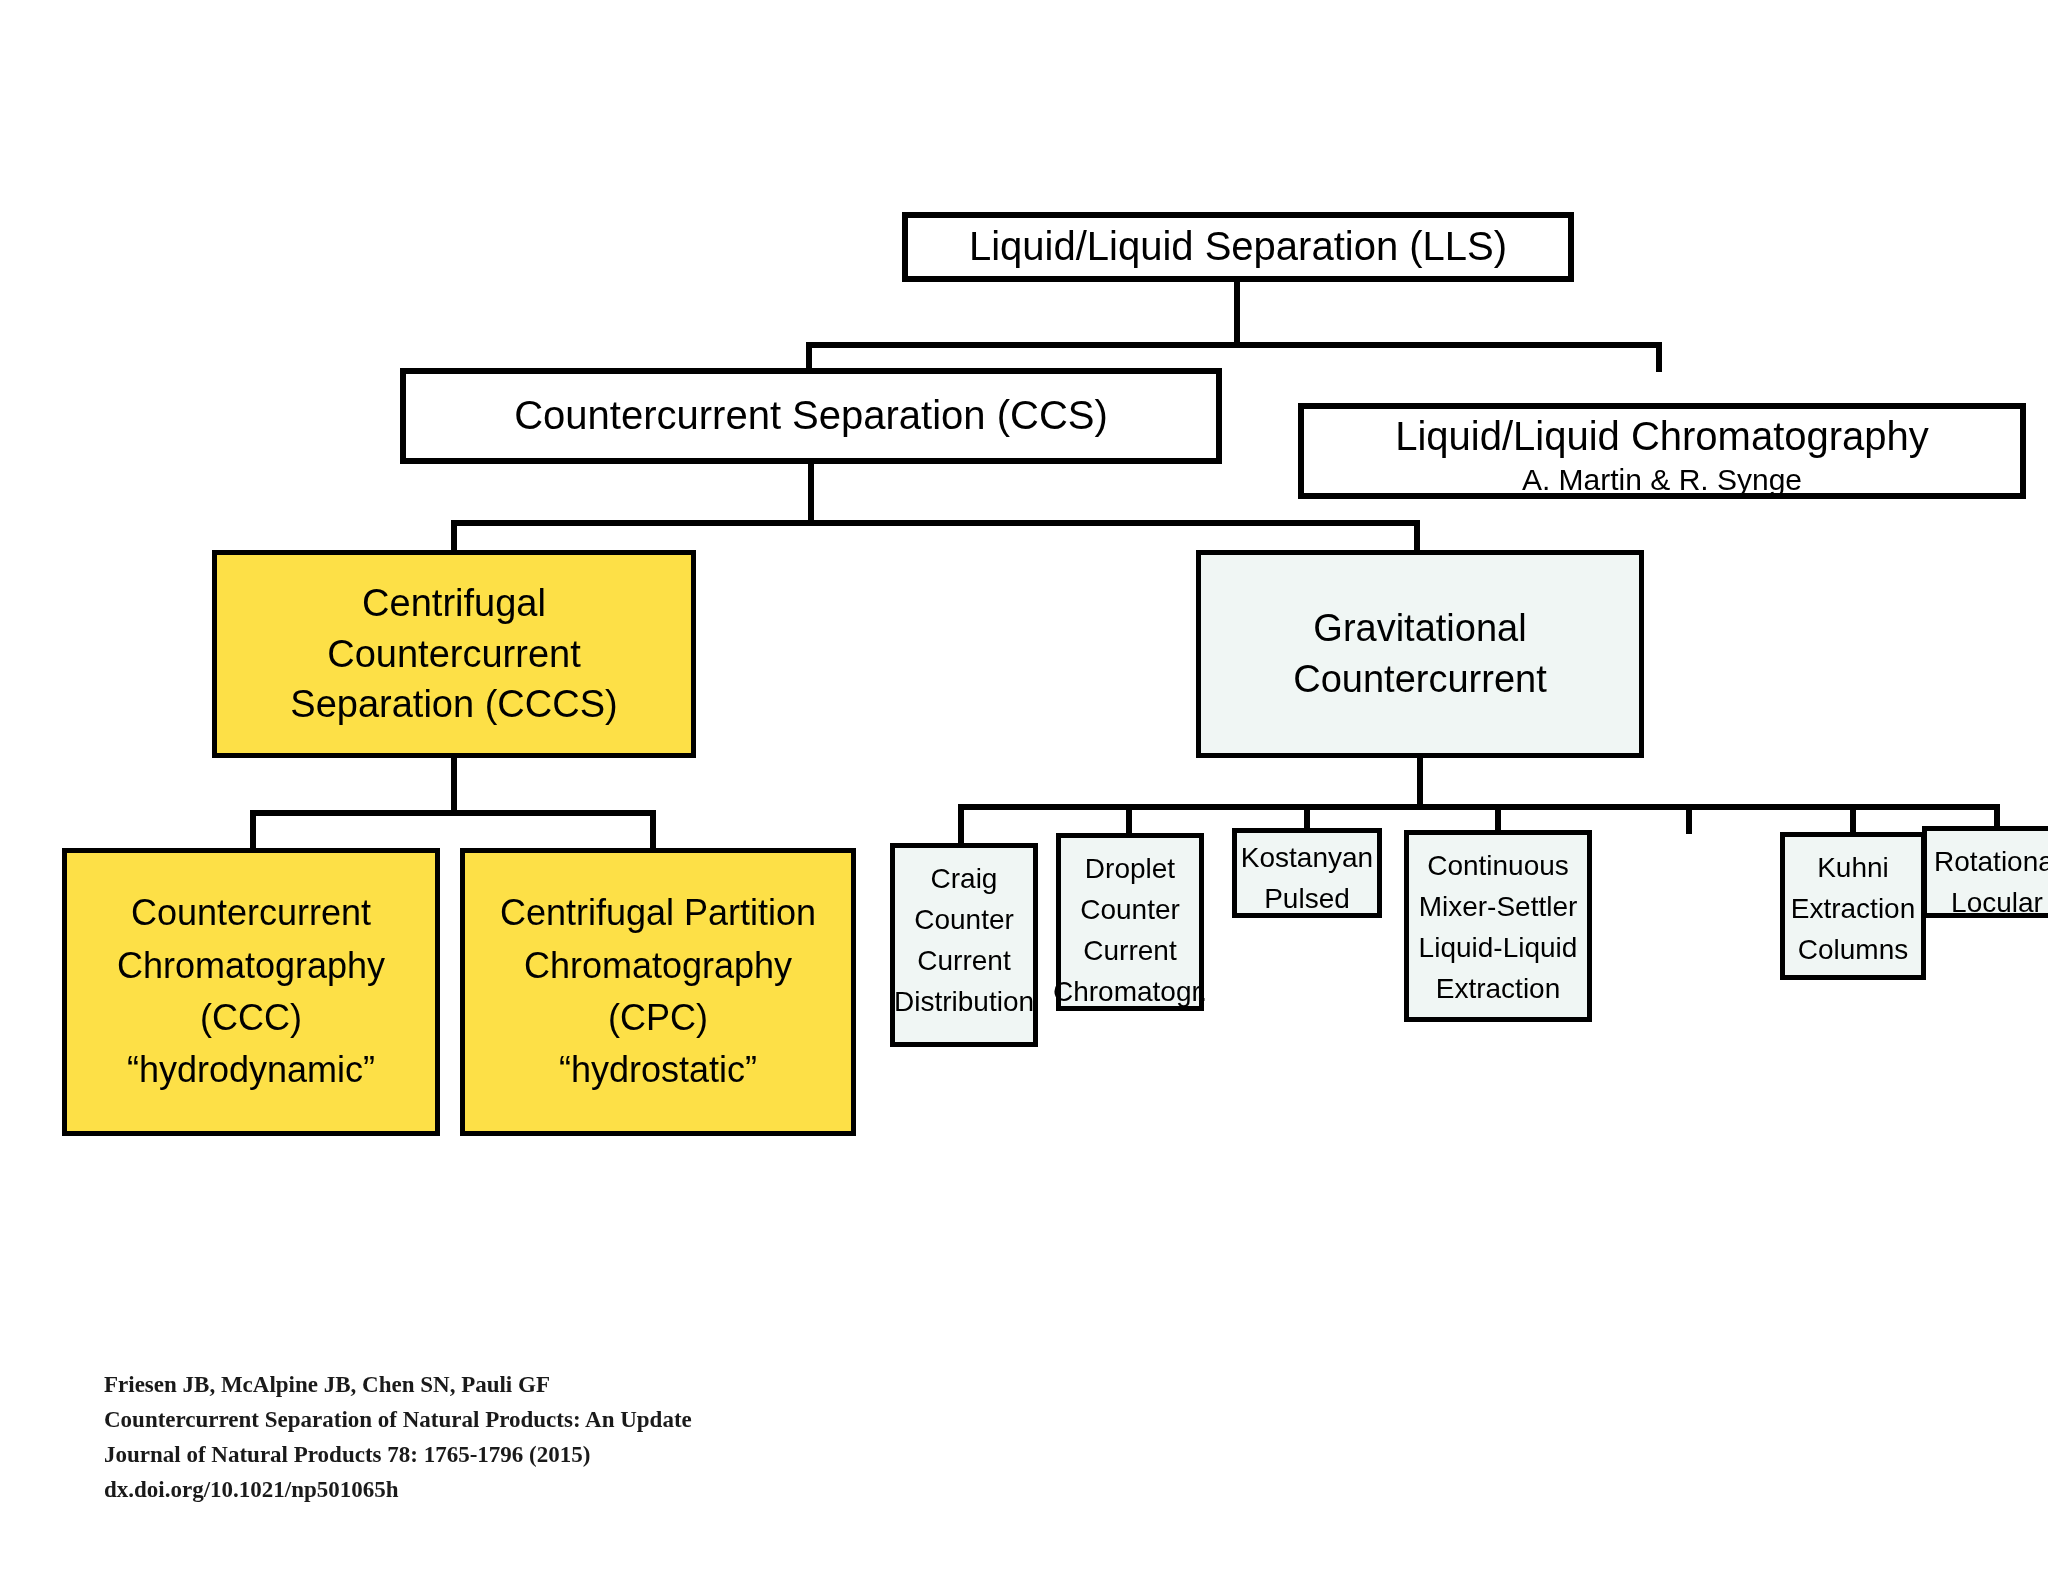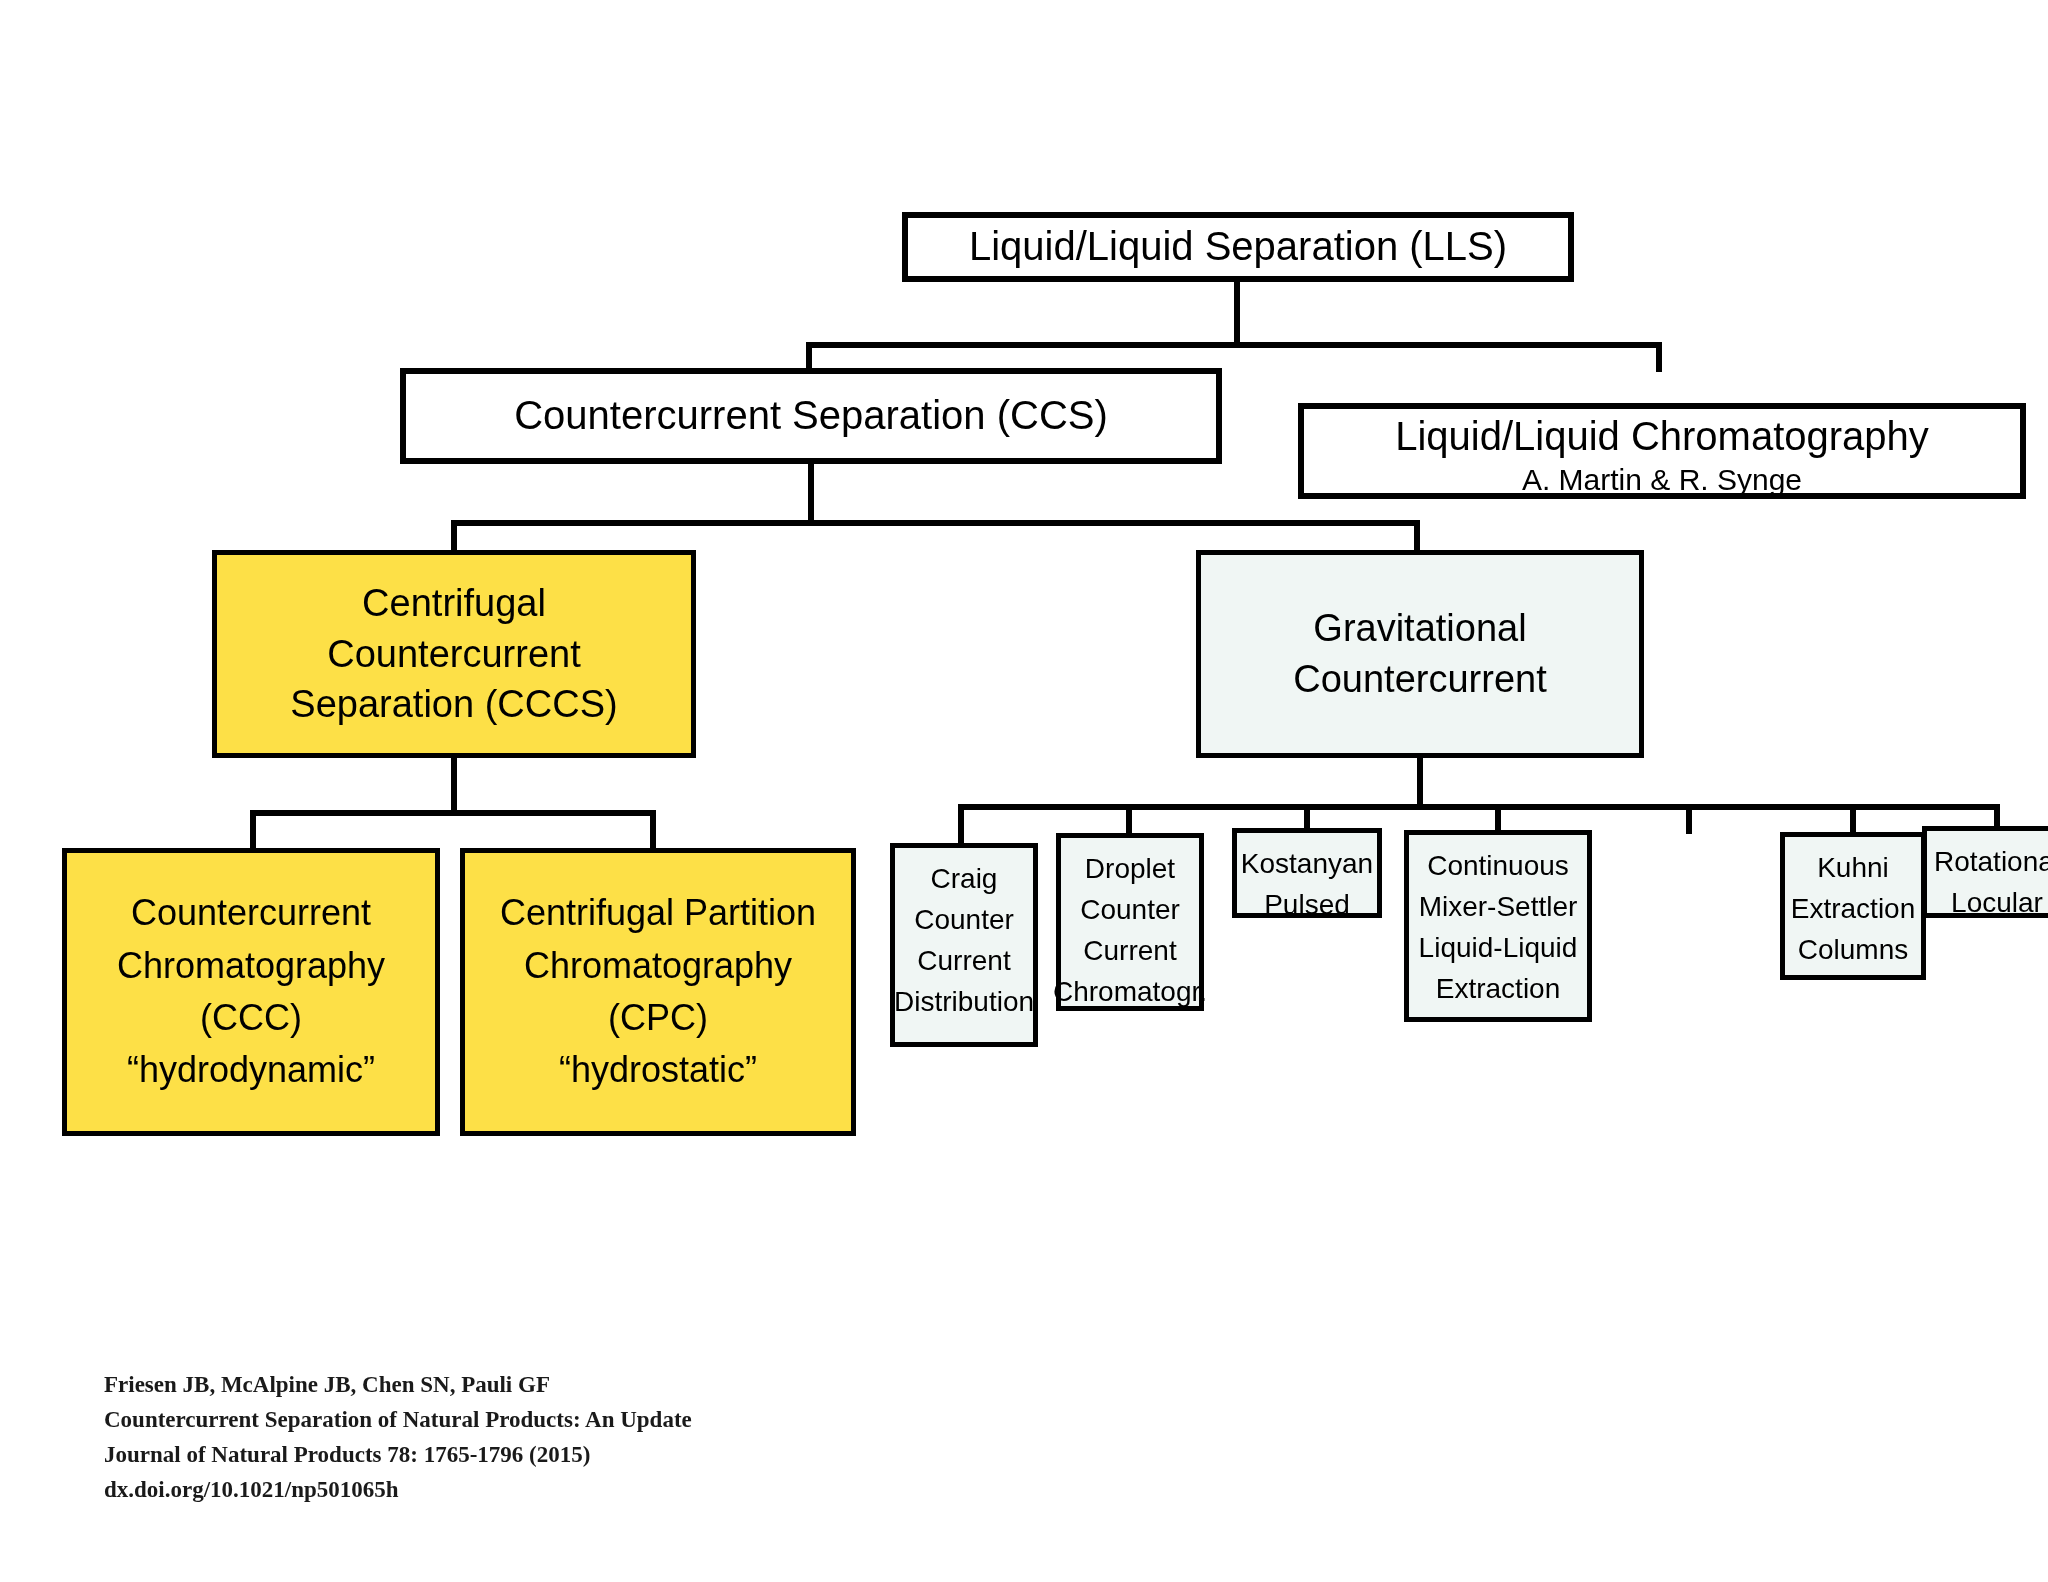--- a/index.html
+++ b/index.html
@@ -93,21 +93,21 @@
   .leaf {
     border-width: 5px;
     font-size: 28px;
     justify-content: flex-start;
     padding-top: 10px;
   }
   .leaf .line { margin: 4px 0; }
 
   #n-craig    { left: 890px;  top: 843px; width: 148px; height: 204px; }
   #n-droplet  { left: 1056px; top: 833px; width: 148px; height: 178px; }
-  #n-kostanyan{ left: 1232px; top: 828px; width: 150px; height: 90px; }
+  #n-kostanyan{ left: 1232px; top: 828px; width: 150px; height: 90px; justify-content: center; }
   #n-mixer    { left: 1404px; top: 830px; width: 188px; height: 192px; }
   #n-separatory{left: 1608px; top: 828px; width: 162px; height: 92px; }
   #n-kuhni    { left: 1780px; top: 832px; width: 146px; height: 148px; }
   #n-rotational{left: 1922px; top: 826px; width: 150px; height: 92px; }
 
   
   .conn {
     position: absolute;
     background: #000000;
     z-index: 1;

